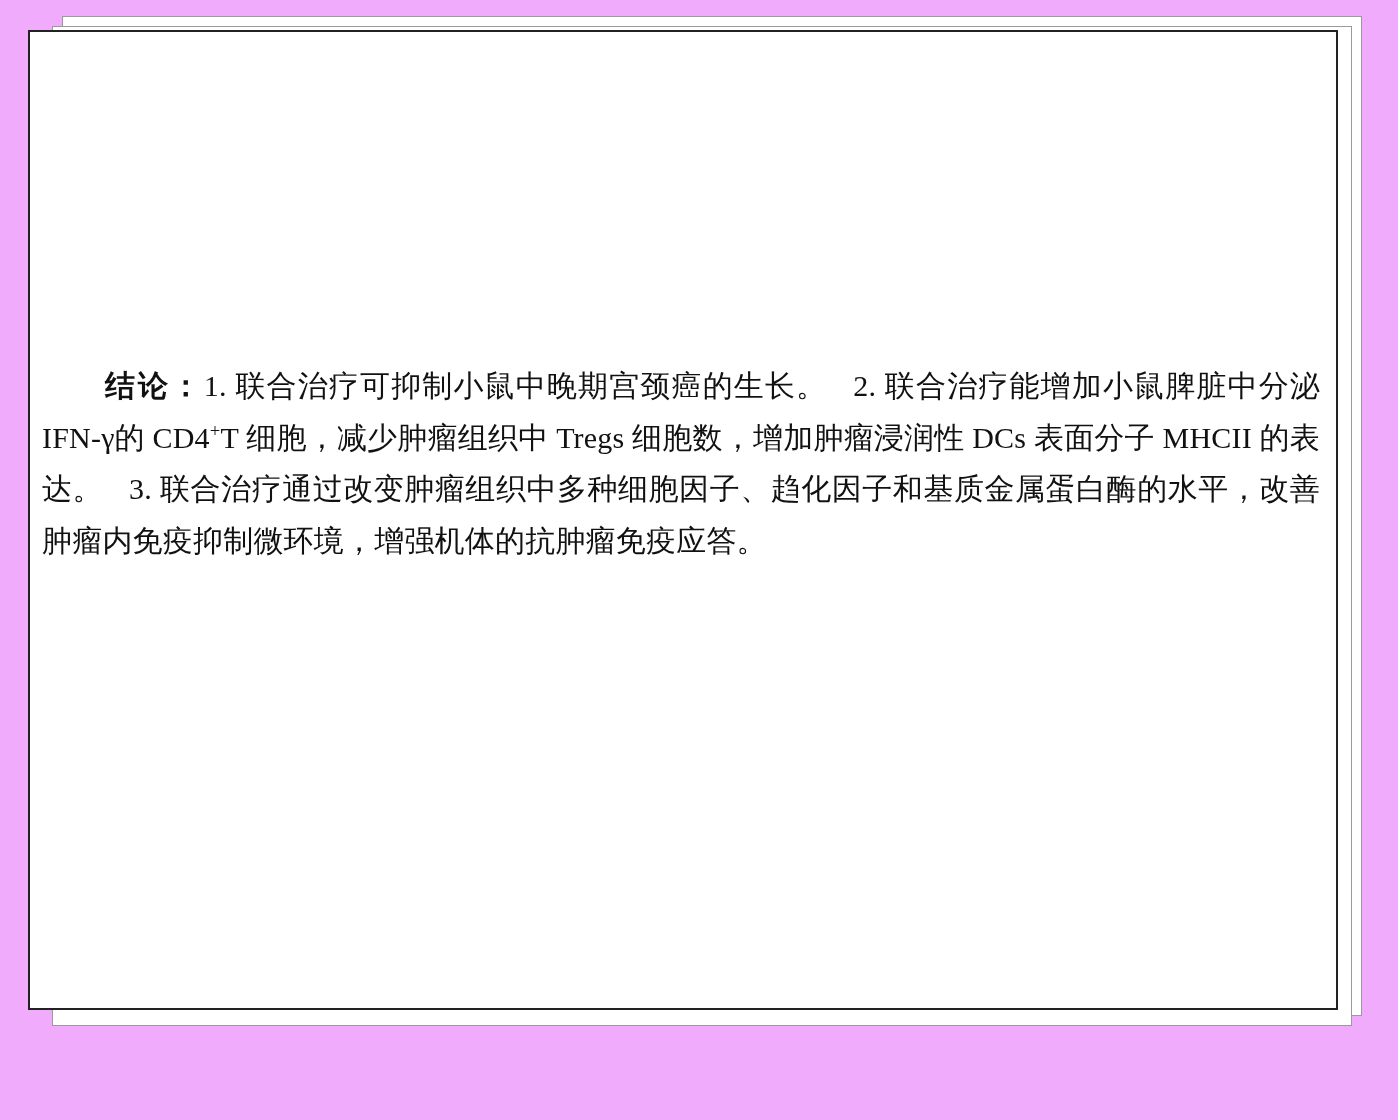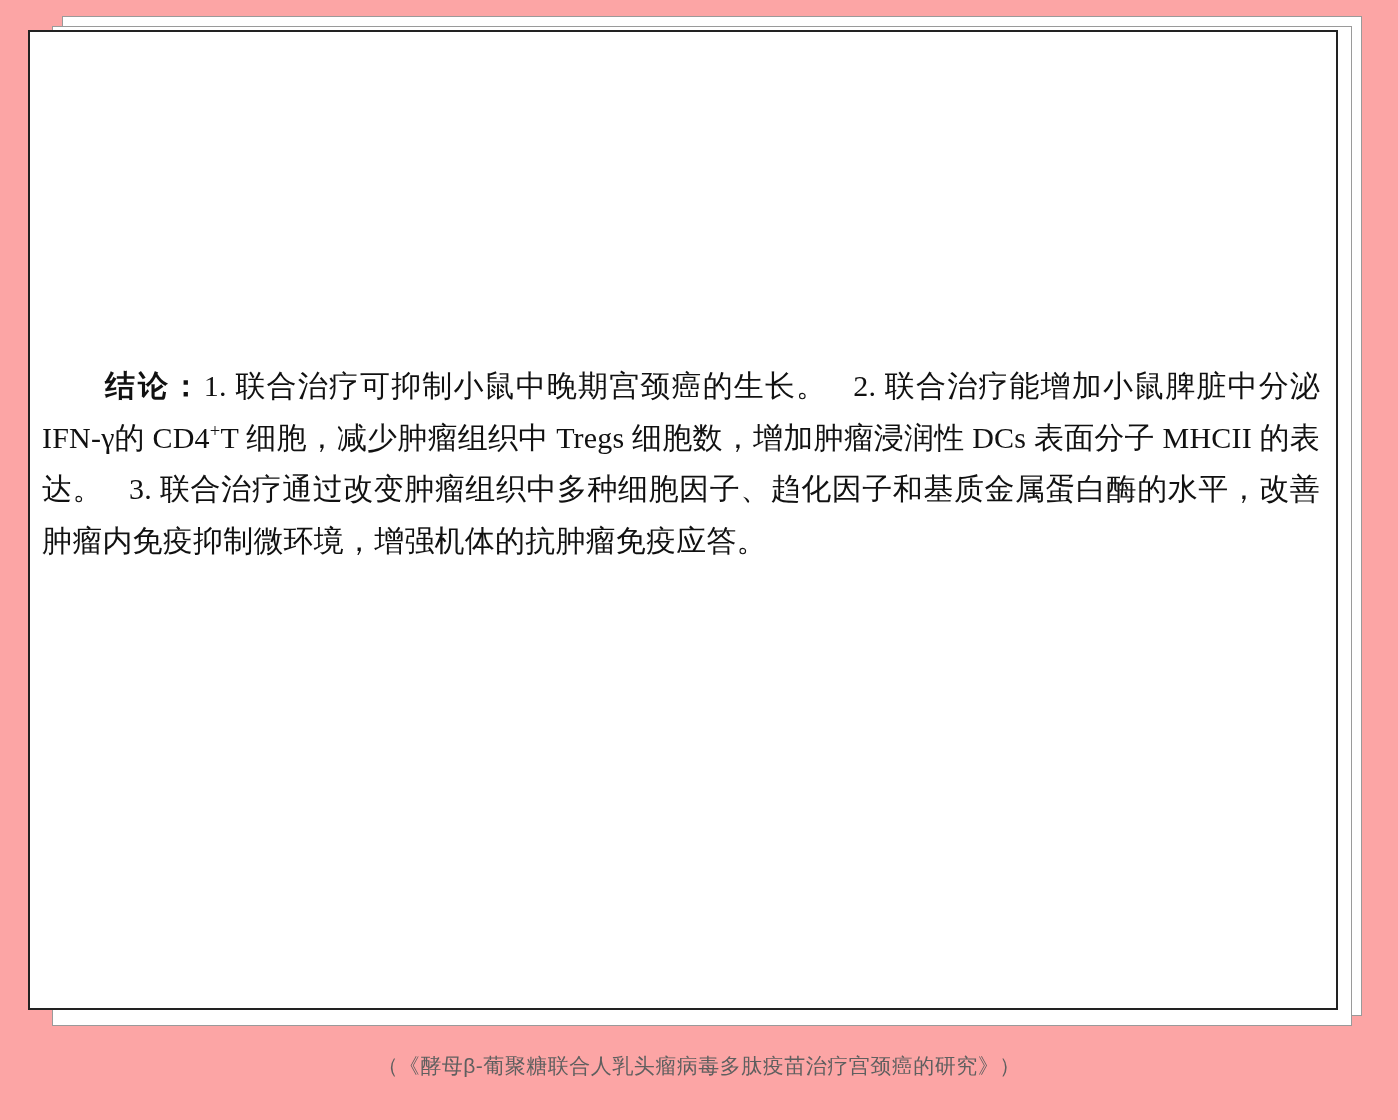--- a/index.html
+++ b/index.html
@@ -11,21 +11,21 @@
     width: 1398px;
     height: 1120px;
     font-family: "Liberation Serif", serif;
     overflow: hidden;
   }
 
   .page-wrap {
     position: relative;
     width: 1398px;
     height: 1120px;
-    background: #fca5a5;
+    background: #f0abfc;
   }
 
   
   .sheet {
     position: absolute;
     background: #ffffff;
     border: 1px solid #9a9a9a;
     box-sizing: border-box;
   }
   .sheet-back2 {
@@ -108,15 +108,14 @@
 
   <div class="doc-body">
     <p class="para">
       <span class="para-indent"></span><span class="lead">结论：</span><span>1.</span>
       <span>联合治疗可抑制小鼠中晚期宫颈癌的生长。</span><span class="gap"></span><span>2.</span>
       <span>联合治疗能增加小鼠脾脏中分泌 IFN-γ的 CD4</span><sup>+</sup><span>T 细胞，减少肿瘤组织中 Tregs 细胞数，增加肿瘤浸润性 DCs 表面分子 MHCII 的表达。</span><span class="gap"></span><span>3.</span>
       <span>联合治疗通过改变肿瘤组织中多种细胞因子、趋化因子和基质金属蛋白酶的水平，改善肿瘤内免疫抑制微环境，增强机体的抗肿瘤免疫应答。</span>
     </p>
   </div>
 
-  <div class="caption">（《酵母β-葡聚糖联合人乳头瘤病毒多肽疫苗治疗宫颈癌的研究》）</div>
 
 </div>
 
 </body></html>

